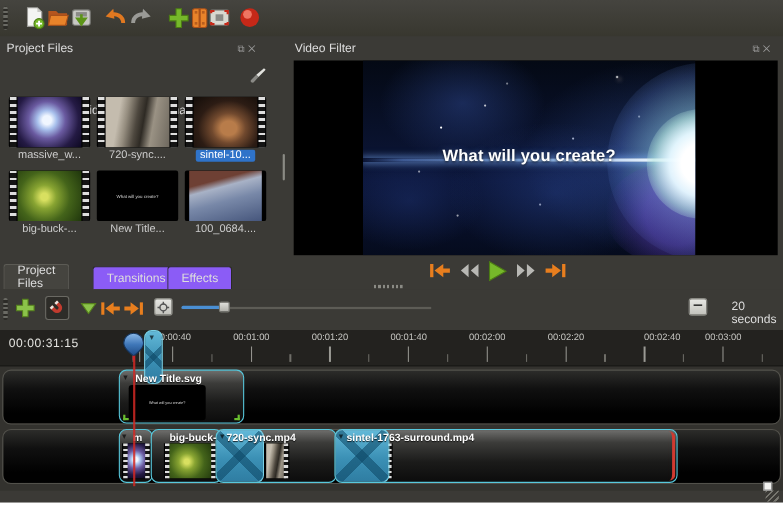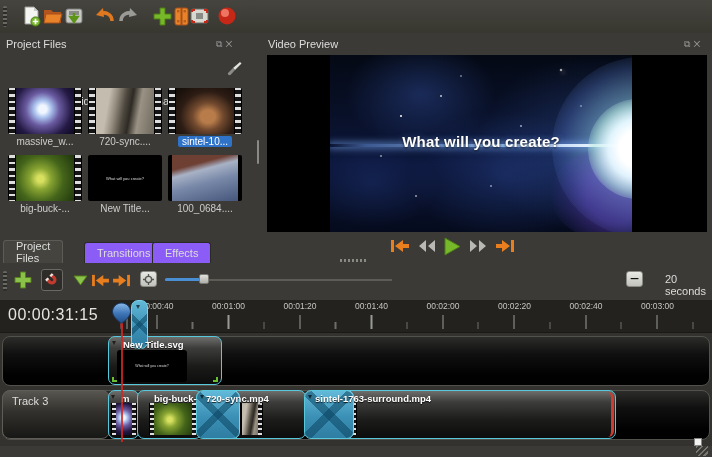--- a/index.html
+++ b/index.html
@@ -89,21 +89,21 @@
     border:1px solid #8a8a84;border-radius:3px;display:flex;align-items:center;justify-content:center;cursor:pointer;}
   .zoom-track{position:absolute;left:165px;top:16px;width:227px;height:2px;background:#5d5c56;cursor:pointer;}
   .zoom-fill{position:absolute;left:165px;top:15px;width:38px;height:3px;background:#4a8fd4;border-radius:2px;}
   .zoom-handle{position:absolute;left:199px;top:11px;width:10px;height:10px;background:linear-gradient(180deg,#e0e0dc,#b0b0aa);
     border:1px solid #7a7a74;border-radius:2px;cursor:grab;}
   .zoom-label{position:absolute;left:650px;top:10px;font-size:11px;color:#ddd;margin-left:15px;}
 
   
   .tl{position:absolute;left:0;top:300px;width:712px;height:146px;background:#33322e;}
   .ruler{position:absolute;left:0;top:0;width:712px;height:33px;background:#23221f;border-bottom:1px solid #1a1916;}
-  .timecode{position:absolute;left:8px;top:6px;width:100px;font-size:16px;color:#e4e4e0;letter-spacing:.5px;}
+  .timecode{position:absolute;left:8px;top:6px;width:100px;font-size:11px;color:#e4e4e0;letter-spacing:.5px;}
   .rlabels{position:absolute;left:110px;top:1px;width:602px;height:12px;}
   .rlabel{position:absolute;top:0;width:50px;margin-left:-25px;text-align:center;font-size:8.5px;color:#c6c6c2;}
   .ticks-major{position:absolute;left:110px;bottom:3px;width:602px;height:14px;
     background:repeating-linear-gradient(90deg,#9a9a94 0 1px,transparent 1px 71.5px);background-position-x:46.5px;}
   .ticks-minor{position:absolute;left:110px;bottom:3px;width:602px;height:7px;
     background:repeating-linear-gradient(90deg,#6f6e68 0 1px,transparent 1px 71.5px);background-position-x:10.5px;}
 
   .lane{position:absolute;left:2px;width:708px;height:50px;border:1px solid #52514b;border-radius:8px;
     background:linear-gradient(180deg,#2c2c2a,#101010 35%,#010101 80%);}
   .tlabel{position:absolute;left:2px;width:108px;height:49px;border:1px solid #5e5d57;border-radius:8px;
@@ -251,21 +251,21 @@
     </div>
     <div class="cell" style="left:168px;top:122px">
       <div class="cimg full img-bedroom"></div>
     </div>
     <div class="clabel" style="left:8px;top:170px"><span class="chip">big-buck-...</span></div>
     <div class="clabel" style="left:88px;top:170px"><span class="chip">New Title...</span></div>
     <div class="clabel" style="left:168px;top:170px"><span class="chip">100_0684....</span></div>
   </div>
   <div class="vscroll"></div>
 
-  <div class="panel-head" style="left:268px;top:38px">Video Preview</div>
+  <div class="panel-head" style="left:268px;top:38px">Video Filter</div>
   <span class="dockicons" style="left:684px;top:39px"><span>⧉</span><span>✕</span></span>
 
   <div class="vp-canvas">
     <div class="video">
       <div class="stars"></div>
       <div class="flare-glow"></div>
       <div class="flare-purple"></div>
       <div class="streak"></div>
       <div class="flare-core"></div>
       <div class="overlay-text">What will you create?</div>
@@ -356,40 +356,39 @@
   <div class="tl">
     <div class="ruler">
       <div class="timecode">00:00:31:15</div>
       <div class="rlabels">
         <span class="rlabel" style="left:47px">00:00:40</span>
         <span class="rlabel" style="left:118.5px">00:01:00</span>
         <span class="rlabel" style="left:190px">00:01:20</span>
         <span class="rlabel" style="left:261.5px">00:01:40</span>
         <span class="rlabel" style="left:333px">00:02:00</span>
         <span class="rlabel" style="left:404.5px">00:02:20</span>
-        <span class="rlabel" style="left:476px">00:02:40</span>
+        <span class="rlabel" style="left:492px">00:02:40</span>
         <span class="rlabel" style="left:547.5px">00:03:00</span>
       </div>
       <div class="ticks-major"></div>
       <div class="ticks-minor"></div>
     </div>
 
     <div class="lane" style="top:36px"></div>
     <div class="clip" style="left:108px;top:36px;width:114px">
       <span class="chev" style="left:3px">▾</span>
       <span class="clip-label" style="left:14px">New Title.svg</span>
       <div class="titleclip-thumb">
           <span>What will you create?</span>
         </div>
       <div class="corner l"></div>
       <div class="corner r"></div>
     </div>
 
     <div class="lane" style="top:90px"></div>
-    <div class="tlabel" style="top:90px">Track 3</div>
 
     <div class="clip" style="left:108px;top:90px;width:31px">
       <span class="chev" style="left:2px">▾</span>
       <span class="clip-label" style="left:12px">m</span>
       <div class="cthumb" style="left:2px;width:26px">
         <div class="cimg img-massive" style="left:4px;right:4px"></div>
         <div class="sprk l"></div>
           <div class="sprk r"></div>
       </div>
     </div>

